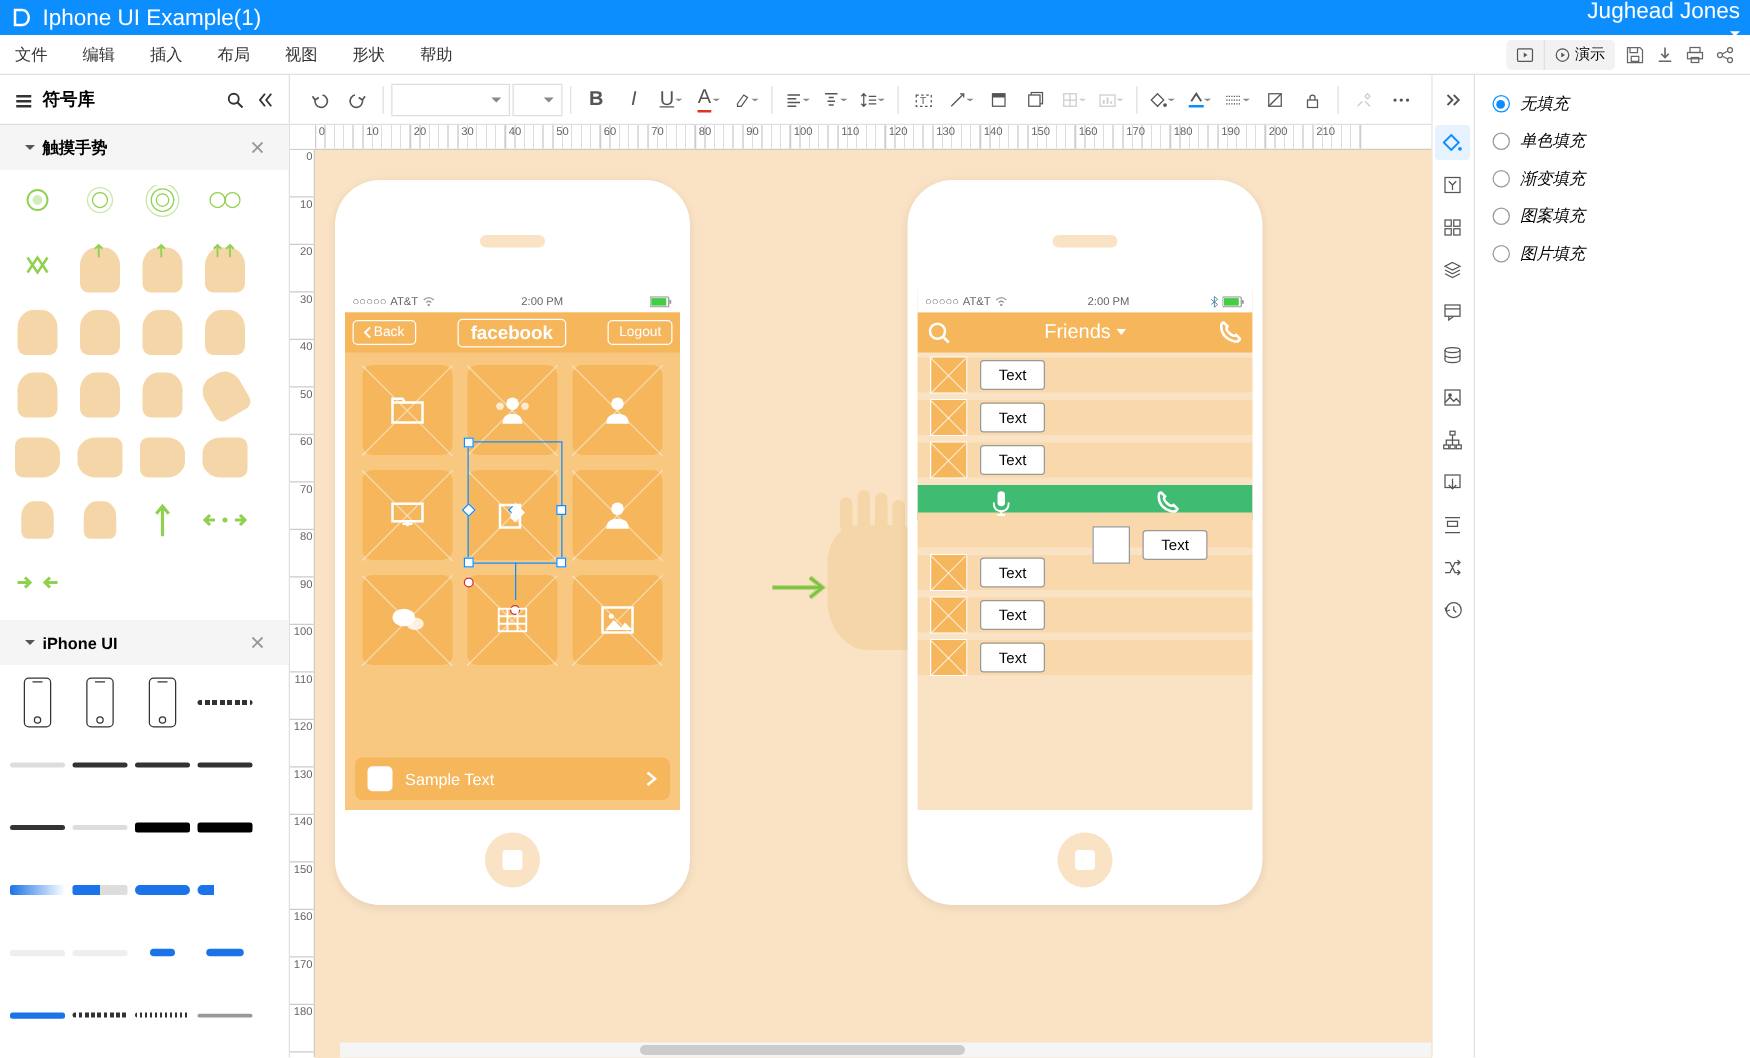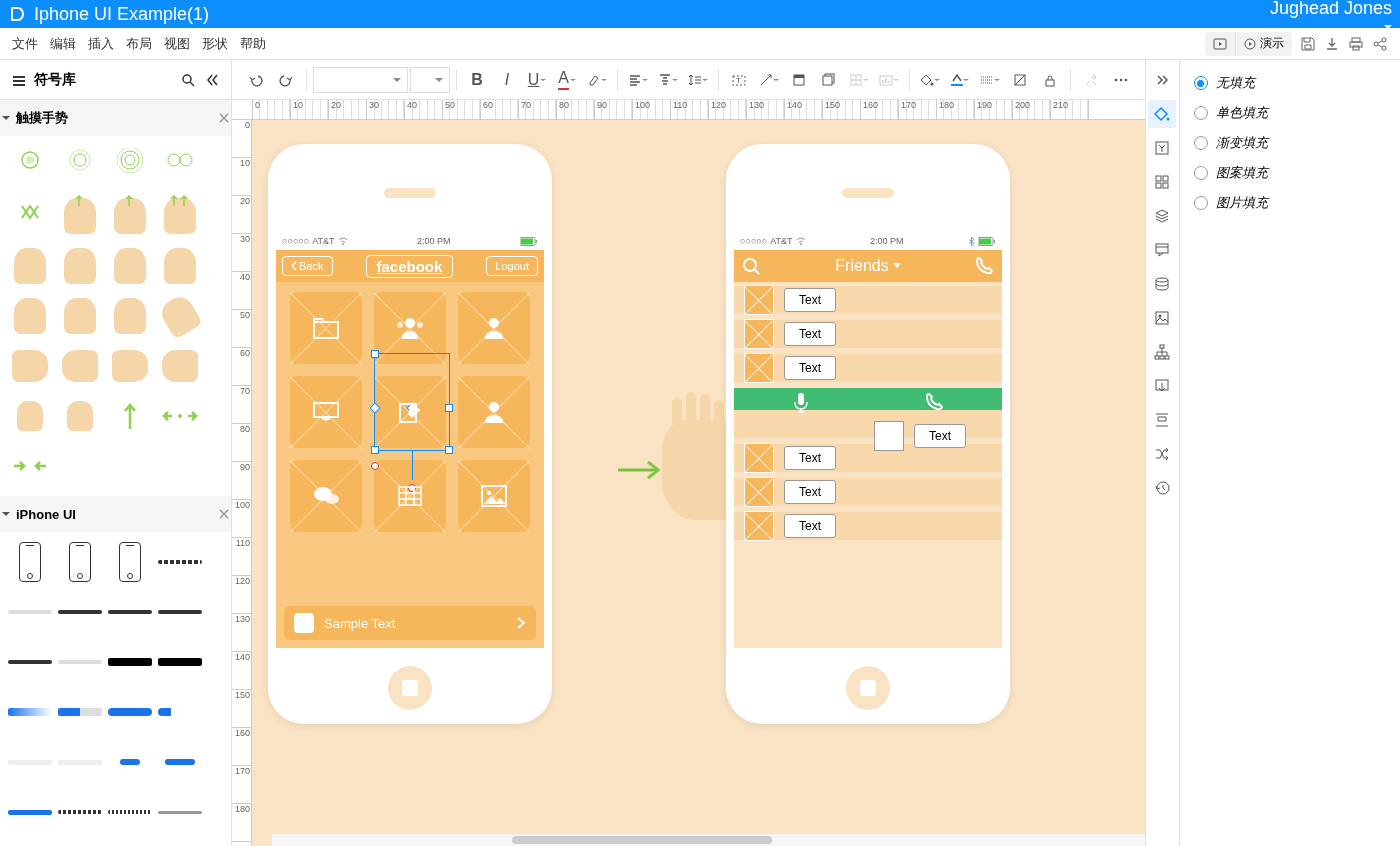--- a/index.html
+++ b/index.html
@@ -6,38 +6,38 @@
 body { width: 1400px; height: 846px; overflow: hidden; background: #fff; }
 
 
 .titlebar { height: 28px; background: #0d8eff; display: flex; align-items: center; padding: 0 8px; color: #fff; font-size: 18px; justify-content: space-between; }
 .titlebar-left { display: flex; align-items: center; gap: 8px; }
 .logo-d { width: 18px; height: 18px; background: #0d8eff; border-radius: 3px; display: flex; align-items: center; justify-content: center; color: #fff; font-weight: bold; font-size: 14px; }
 .user-menu { display: flex; align-items: flex-end; gap: 4px; cursor: pointer; flex-direction: column; }
 
 
 .menubar { height: 32px; background: #fff; border-bottom: 1px solid #e0e0e0; display: flex; align-items: center; justify-content: space-between; padding: 0 12px; font-size: 13px; }
-.menubar-left { display: flex; gap: 12px; }
+.menubar-left { display: flex; gap: 28px; }
 .menubar-item { cursor: pointer; color: #333; }
 .menubar-right { display: flex; align-items: center; gap: 8px; }
 .present-group { display: flex; align-items: center; background: #f2f2f2; border-radius: 4px; height: 24px; }
 .present-btn { padding: 0 8px; height: 24px; display: flex; align-items: center; gap: 4px; border-left: 1px solid #e0e0e0; cursor: pointer; font-size: 12px; }
 .present-btn:first-child { border-left: none; }
 .tool-icon { width: 16px; height: 16px; cursor: pointer; color: #666; }
 
 
 .main { display: flex; height: 786px; }
 
 
 .symbol-panel { width: 275px; border-right: 1px solid #e0e0e0; display: flex; flex-direction: column; background: #fff; }
 .symbol-header { height: 40px; display: flex; align-items: center; padding: 0 12px; font-size: 14px; font-weight: bold; justify-content: space-between; border-bottom: 1px solid #e0e0e0; }
 .symbol-header-icons { display: flex; gap: 10px; }
 .symbol-libs { flex: 1; overflow-y: auto; }
 .lib-section { }
-.lib-header { height: 36px; background: #f5f5f5; display: flex; align-items: center; justify-content: space-between; padding: 0 2px; font-size: 13px; font-weight: bold; cursor: pointer; }
+.lib-header { height: 36px; background: #f5f5f5; display: flex; align-items: center; justify-content: space-between; padding: 0 20px; font-size: 13px; font-weight: bold; cursor: pointer; }
 .lib-grid { display: flex; flex-wrap: wrap; padding: 6px; gap: 2px; }
 .gesture-item { width: 48px; height: 48px; display: flex; align-items: center; justify-content: center; position: relative; }
 .hand-shape { width: 32px; height: 36px; background: #f5d6a8; border-radius: 40% 40% 20% 20%; position: relative; }
 .iphone-shape { width: 22px; height: 40px; border: 1.5px solid #333; border-radius: 4px; position: relative; background: #fff; }
 .iphone-shape::before { content: ''; position: absolute; left: 50%; top: 2px; width: 8px; height: 1px; background: #333; transform: translateX(-50%); }
 .iphone-shape::after { content: ''; position: absolute; left: 50%; bottom: 2px; width: 4px; height: 4px; border: 1px solid #333; border-radius: 50%; transform: translateX(-50%); }
 .ui-bar { width: 44px; height: 8px; border-radius: 2px; }
 
 
 .toolbar { height: 40px; border-bottom: 1px solid #e0e0e0; display: flex; align-items: center; padding: 0 10px; gap: 2px; background: #fff; }
@@ -65,21 +65,21 @@
 .phone-home { position: absolute; left: 50%; bottom: 14px; width: 44px; height: 44px; background: #fae2c4; border-radius: 50%; transform: translateX(-50%); display: flex; align-items: center; justify-content: center; }
 .phone-home::after { content: ''; width: 16px; height: 16px; background: #fff; border-radius: 3px; }
 .phone-screen { position: absolute; left: 8px; right: 8px; top: 88px; bottom: 76px; background: #f8c780; overflow: hidden; }
 .phone-screen.light { background: #fae2c4; }
 
 .status-bar { height: 18px; display: flex; align-items: center; justify-content: space-between; padding: 0 6px; font-size: 9px; color: #666; background: #fff; }
 .status-left, .status-right { display: flex; align-items: center; gap: 3px; }
 
 .nav-bar { height: 32px; background: #f5b65c; display: flex; align-items: center; justify-content: space-between; padding: 0 6px; }
 .nav-btn { background: rgba(255,255,255,0); border: 1.5px solid #fff; color: #fff; font-size: 11px; padding: 3px 8px; border-radius: 4px; display: flex; align-items: center; gap: 2px; }
-.nav-title { color: #fff; font-size: 15px; font-weight: bold; border: 1.5px solid #fff; padding: 2px 10px; border-radius: 4px; text-decoration: underline; }
+.nav-title { color: #fff; font-size: 15px; font-weight: bold; border: 1.5px solid #fff; padding: 2px 10px; border-radius: 4px; }
 .nav-title-2 { color: #fff; font-size: 16px; display: flex; align-items: center; gap: 4px; }
 
 .search-box { margin: 8px 10px; background: #fff; border-radius: 4px; height: 30px; display: flex; align-items: center; padding: 0 8px; font-size: 12px; font-weight: bold; justify-content: space-between; }
 .search-close { width: 16px; height: 16px; background: #f5b65c; border-radius: 50%; color: #fff; display: flex; align-items: center; justify-content: center; font-size: 11px; }
 
 .icon-grid { display: grid; grid-template-columns: repeat(3, 1fr); gap: 12px; padding: 10px 14px; }
 .icon-tile { aspect-ratio: 1; background: #f5b65c; border-radius: 8px; position: relative; display: flex; align-items: center; justify-content: center; }
 .icon-tile::before, .icon-tile::after { content: ''; position: absolute; background: #fff; opacity: 0.5; }
 .icon-tile::before { width: 141%; height: 1px; transform: rotate(45deg); }
 .icon-tile::after { width: 141%; height: 1px; transform: rotate(-45deg); }

